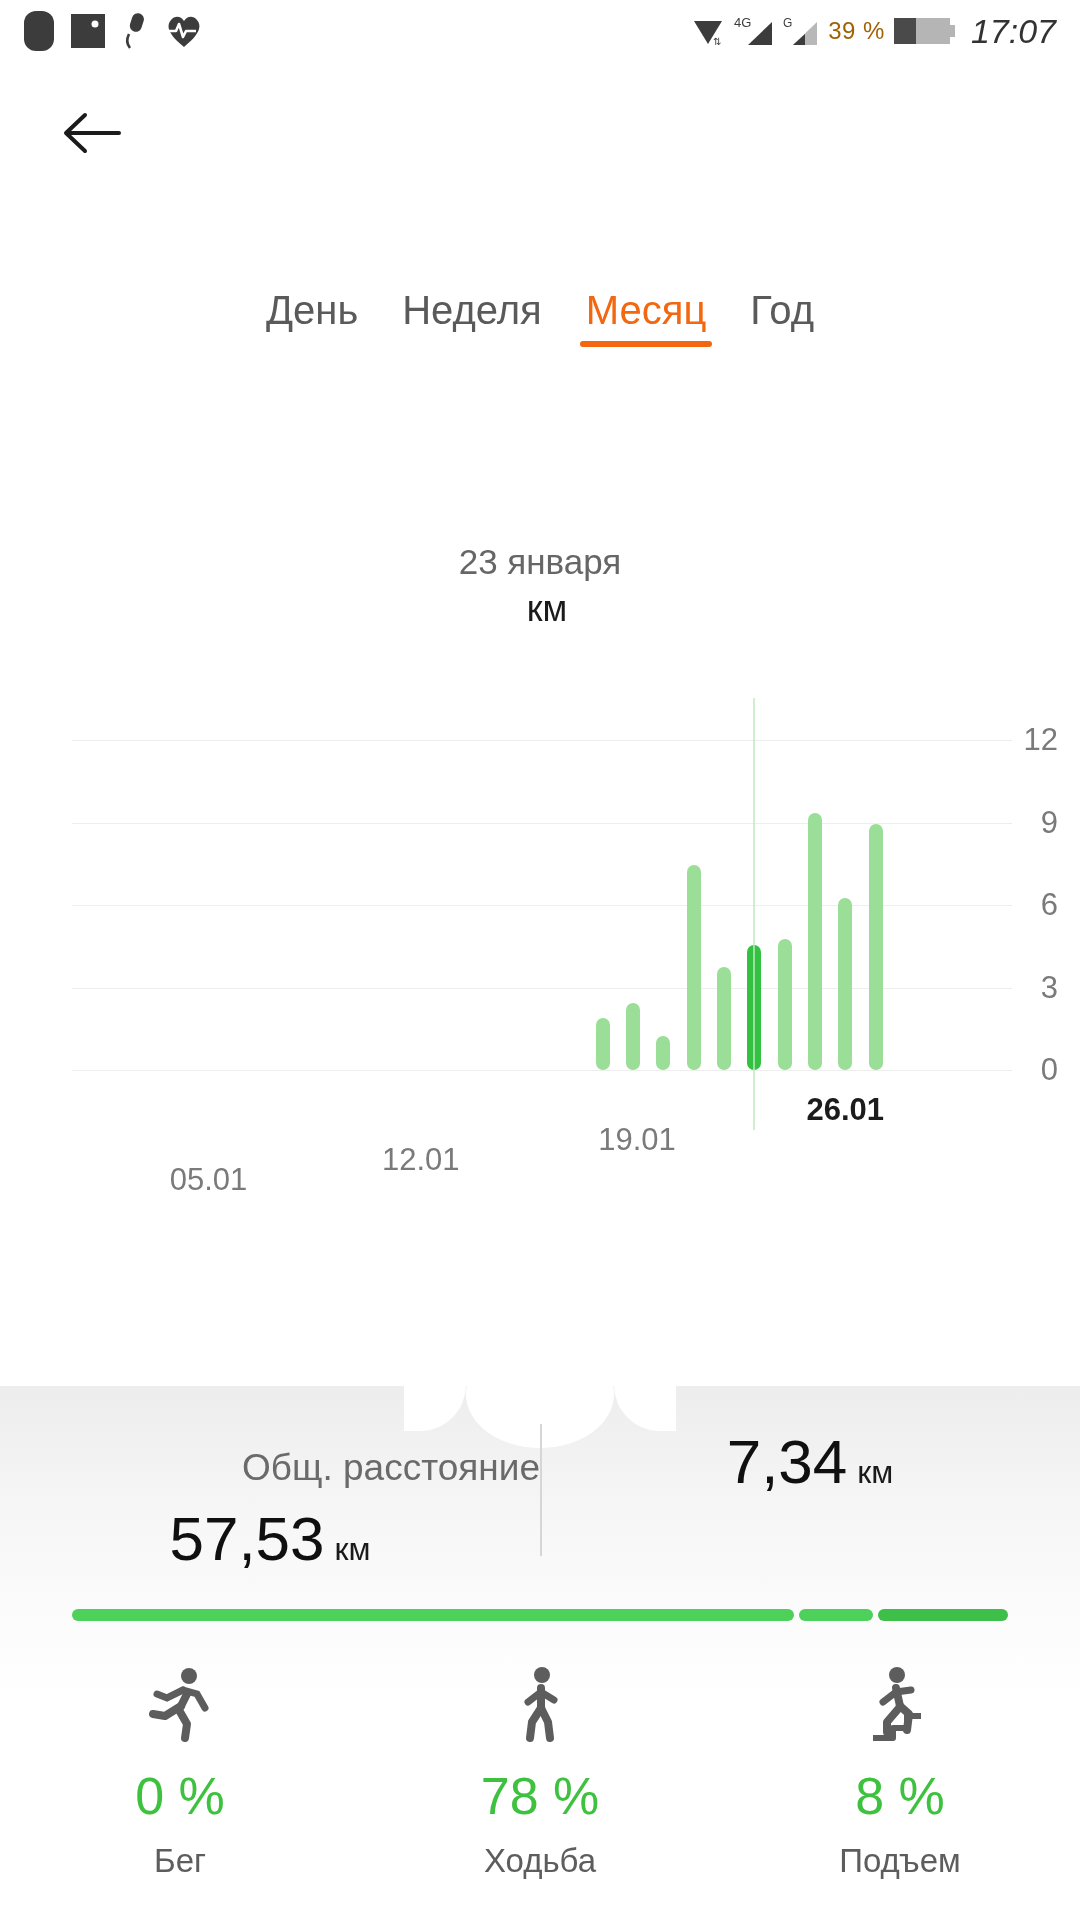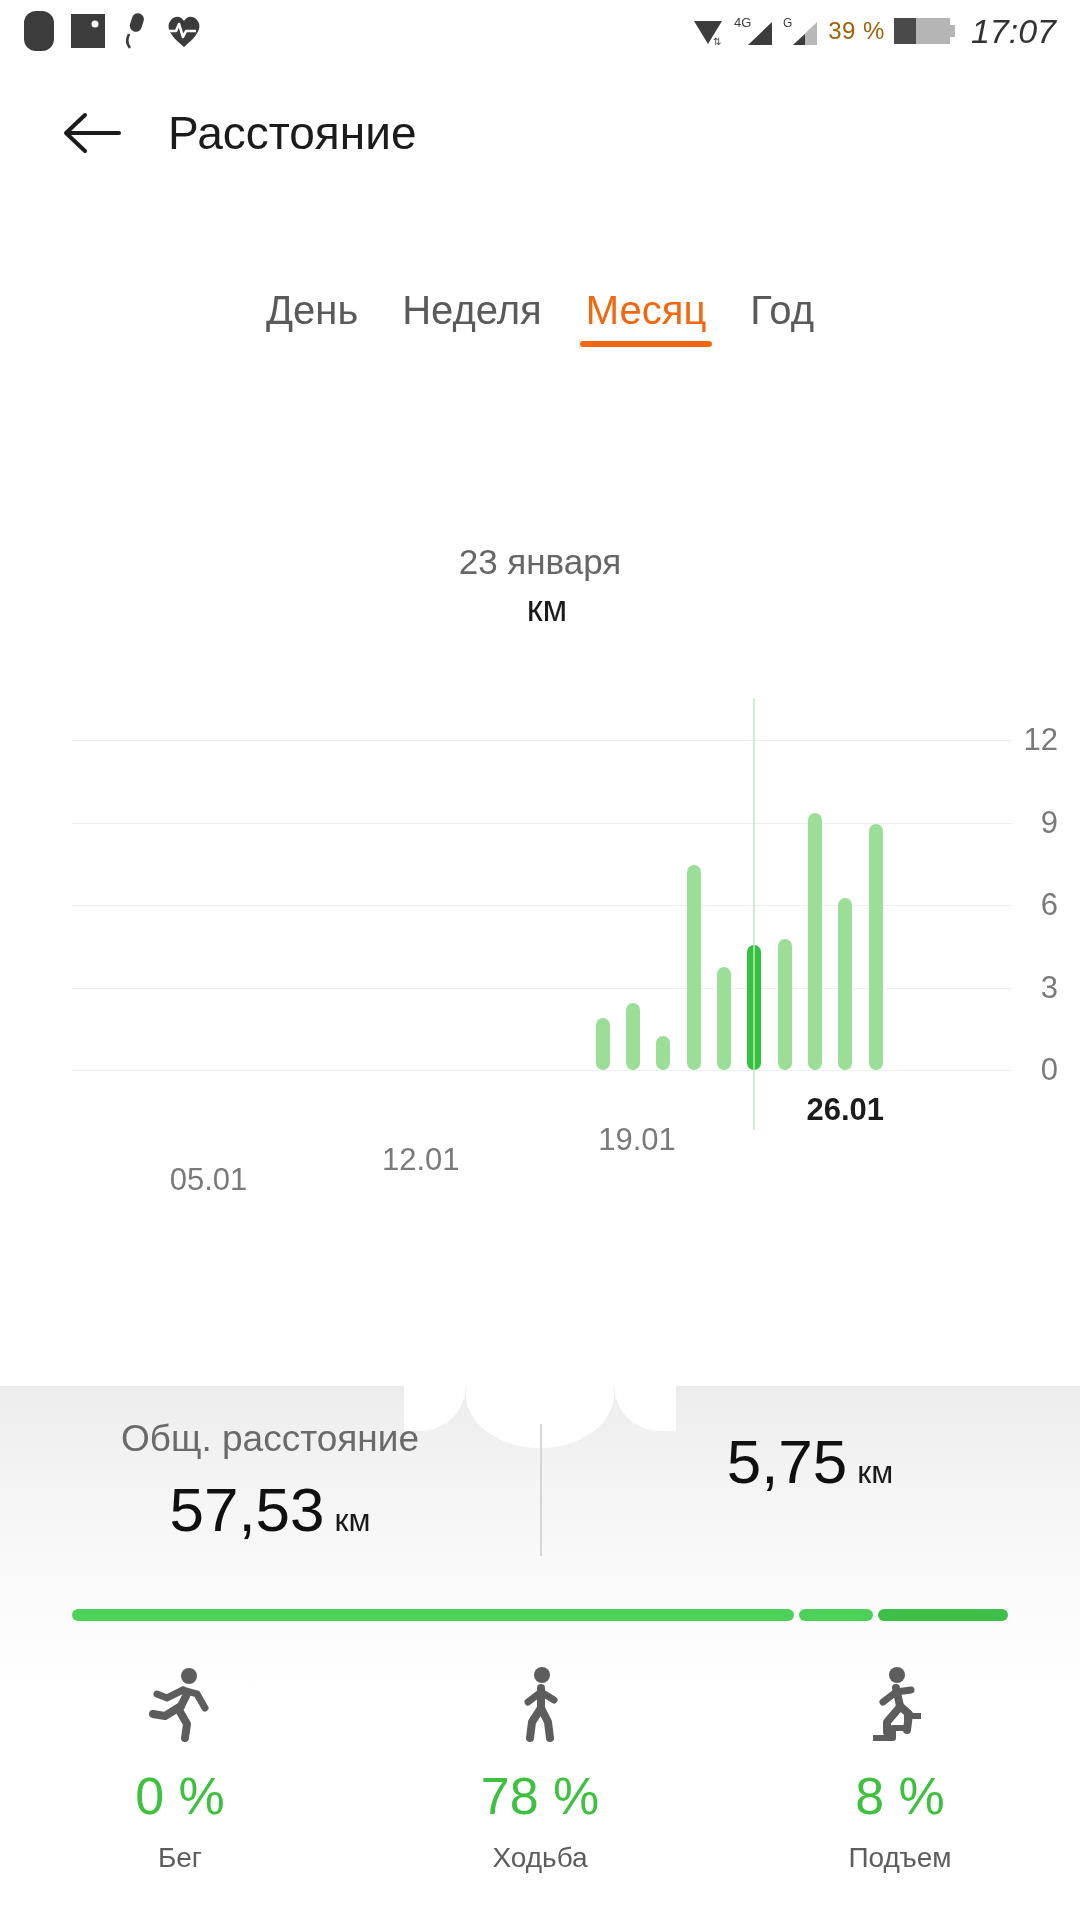--- a/index.html
+++ b/index.html
@@ -115,21 +115,21 @@
     position: absolute; top: -1px; width: 62px; height: 46px; background: #ffffff;
   }
   .notch-ear-l { left: 404px; border-bottom-right-radius: 46px; }
   .notch-ear-r { left: 614px; border-bottom-left-radius: 46px; }
 
   .stats {
     position: absolute; top: 1412px; left: 0; width: 1080px; height: 190px;
     display: flex;
   }
   .stat { flex: 1; text-align: center; }
-  .stat-label { font-size: 37px; color: #6a6a6a; margin-top: 6px; }
+  .stat-label { font-size: 37px; color: #6a6a6a; margin-top: 35px; text-align: right; }
   .stat-value { margin-top: 14px; display: flex; align-items: baseline; justify-content: center; }
   .stat-value .num { font-size: 62px; color: #101010; }
   .stat-value .unit { font-size: 32px; color: #1a1a1a; margin-left: 10px; }
   .stat-divider {
     position: absolute; left: 540px; top: 1424px; width: 2px; height: 132px; background: #d6d6d6;
   }
 
   
   .progress {
     position: absolute; top: 1609px; left: 72px; width: 936px; height: 12px;
@@ -138,21 +138,21 @@
   .progress .seg { height: 12px; border-radius: 6px; }
 
   
   .activities {
     position: absolute; top: 1658px; left: 0; width: 1080px; height: 250px;
     display: flex;
   }
   .activity { flex: 1; display: flex; flex-direction: column; align-items: center; }
   .activity .icon { height: 86px; display: flex; align-items: flex-end; justify-content: center; }
   .activity .pct { font-size: 52px; color: #3ec13f; margin-top: 22px; }
-  .activity .name { font-size: 28px; color: #5d5d5d; margin-top: 16px; }
+  .activity .name { font-size: 33px; color: #5d5d5d; margin-top: 16px; }
 </style>
 </head>
 <body>
 
 <div class="screen">
 
   <div class="statusbar">
     <div class="sb-left">
       <svg class="sb-icon" width="30" height="40" viewBox="0 0 30 40">
         <rect x="0" y="0" width="30" height="40" rx="12" fill="#3c3c3c"></rect>
@@ -194,21 +194,20 @@
       <span class="sb-clock">17:07</span>
     </div>
   </div>
 
   <div class="header">
     <div class="back-btn">
       <svg width="62" height="46" viewBox="0 0 62 46">
         <path d="M58 23 H6 M24 5 L5 23 L24 41" stroke="#1b1b1b" stroke-width="4" fill="none" stroke-linecap="round" stroke-linejoin="round"></path>
       </svg>
     </div>
-    <div class="page-title">Расстояние</div>
   </div>
 
   <div class="tabs">
     <div class="tab">День</div>
     <div class="tab">Неделя</div>
     <div class="tab active">Месяц</div>
     <div class="tab">Год</div>
   </div>
 
 
@@ -263,21 +262,21 @@
   <div class="stats">
     <div class="stat">
       <div class="stat-label">Общ. расстояние</div>
       <div class="stat-value">
         <span class="num">57,53</span>
         <span class="unit">км</span>
       </div>
     </div>
     <div class="stat">
       <div class="stat-value">
-        <span class="num">5,75</span>
+        <span class="num">7,34</span>
         <span class="unit">км</span>
       </div>
     </div>
   </div>
   <div class="stat-divider"></div>
 
   <div class="progress" id="progress">
       <div class="seg" style="flex: 78 1 0%; background: rgb(78, 209, 90);"></div>
       <div class="seg" style="flex: 8 1 0%; background: rgb(78, 209, 90);"></div>
       <div class="seg" style="flex: 14 1 0%; background: rgb(61, 191, 73);"></div>

